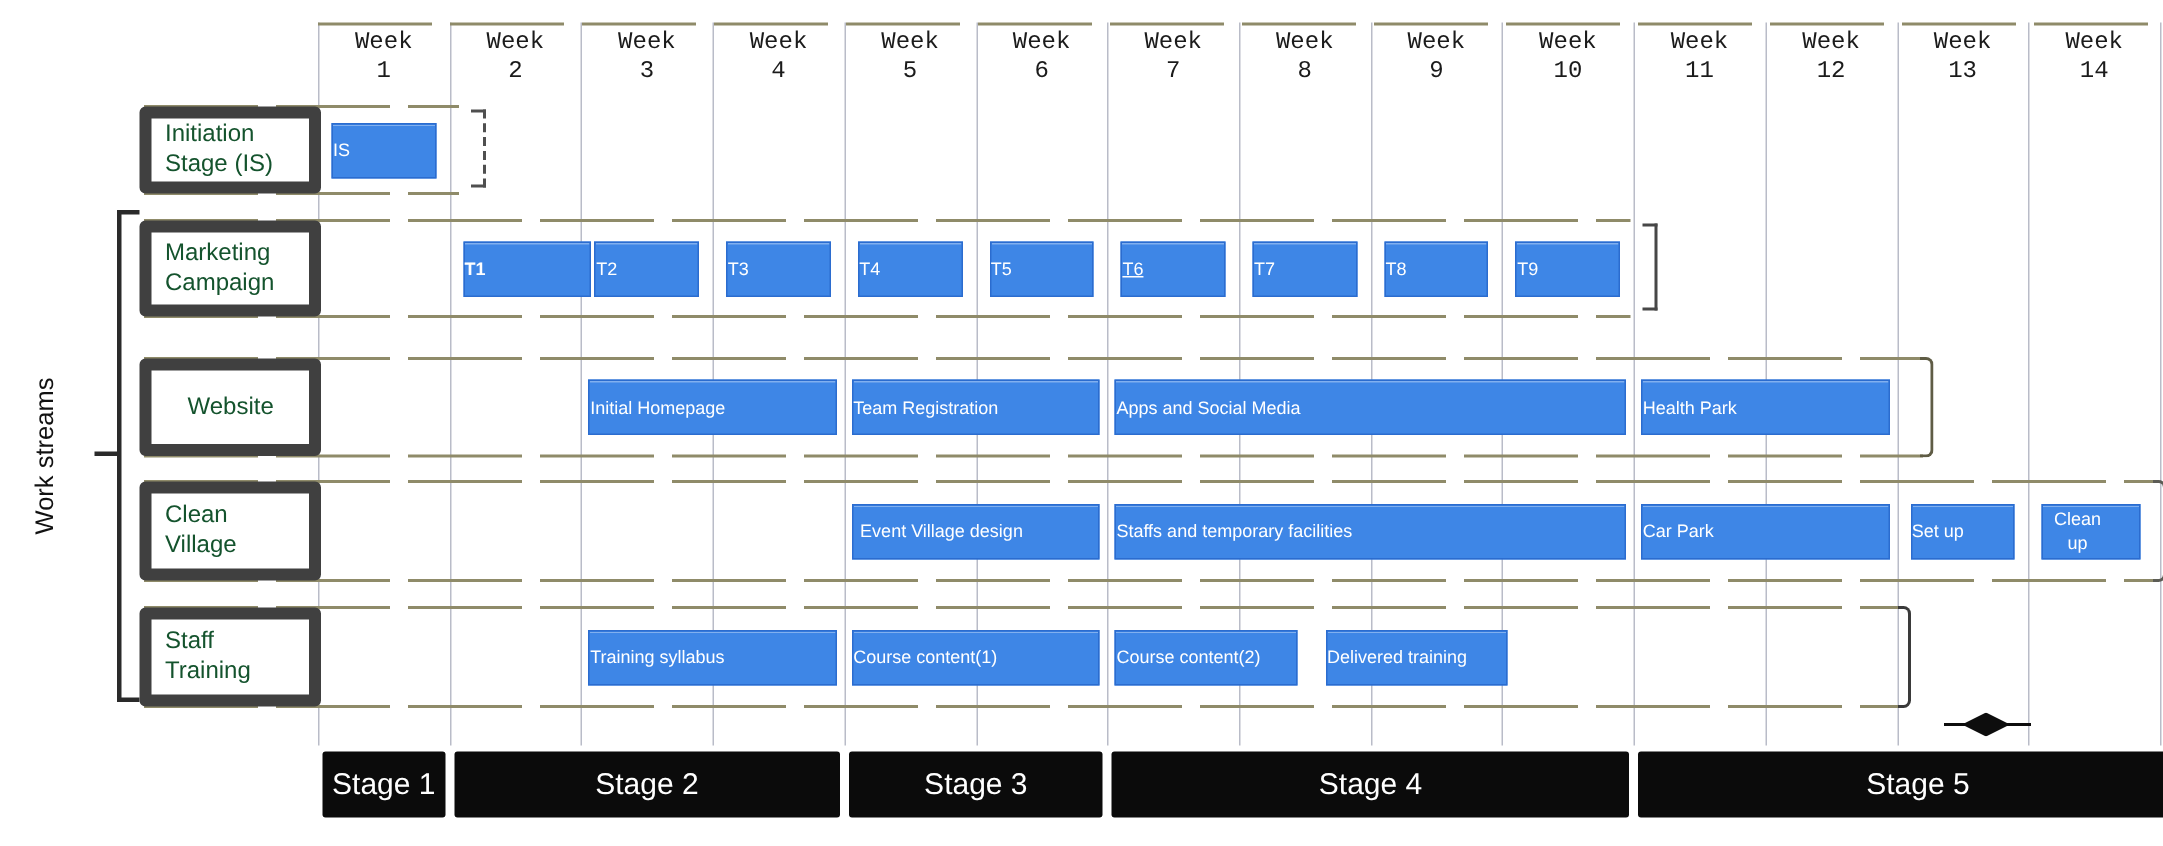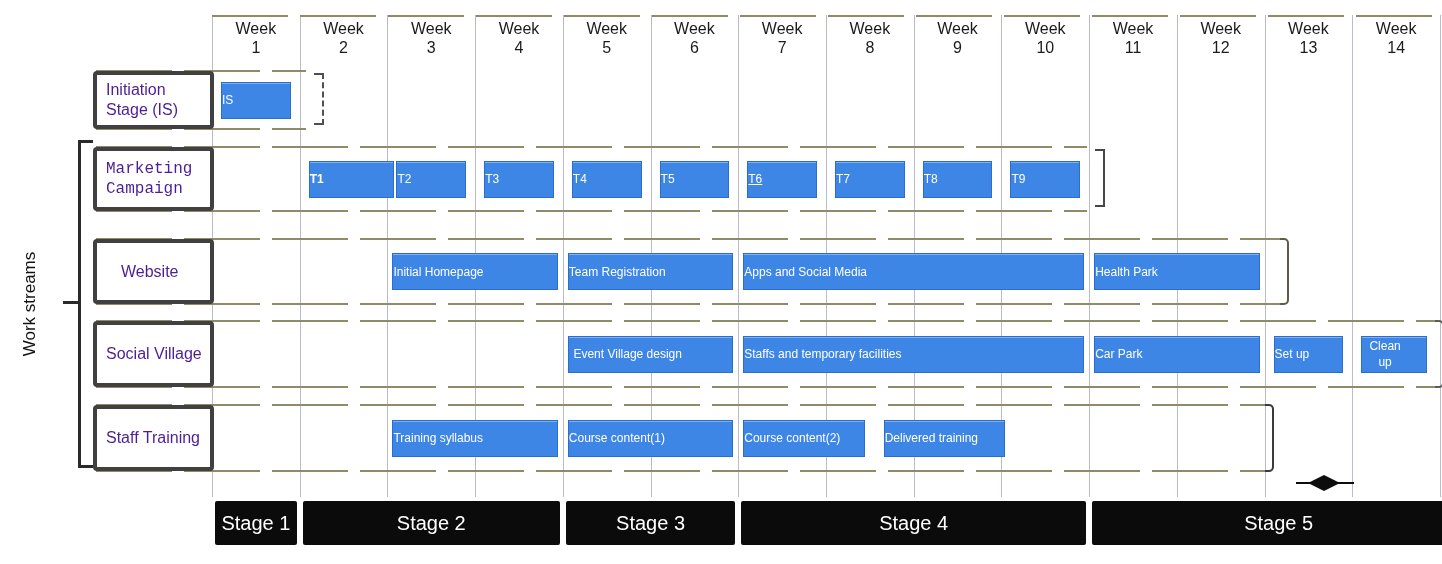--- a/index.html
+++ b/index.html
@@ -9,24 +9,24 @@
   }
   html,body{margin:0;padding:0;background:#ffffff;}
   .canvas{
     position:relative; width:1442px; height:564px; background:#ffffff;
     overflow:hidden; font-family:"Liberation Sans", sans-serif; color:var(--ink);
   }
   .grid-v{position:absolute; top:15px; height:482px; width:1px; background:var(--grid);}
   .band-line{position:absolute; height:2px;
     background:repeating-linear-gradient(90deg, var(--band) 0 76px, transparent 76px 88px);}
   .week-cell{position:absolute; top:19px; text-align:center; font-size:16px; line-height:19px; color:var(--ink);}
-  .week-cell span{display:block;}
-  .label-box{position:absolute; background:#ffffff; border:4px solid #404040; border-radius:4px;
+  .week-cell span{display:block;font-family:Liberation Mono, monospace;}
+  .label-box{position:absolute; background:#ffffff; border:8px solid #404040; border-radius:4px;
     box-sizing:border-box; display:flex; align-items:center; padding:0 4px 0 9px;
-    font-size:16px; line-height:20px; color:#4c1d95; z-index:3;}
+    font-size:16px; line-height:20px; color:#14532d; z-index:3;}
   .bar{position:absolute; background:var(--bar); border:1px solid var(--barb); box-sizing:border-box;
     display:flex; align-items:center; justify-content:flex-start; color:var(--bartext);
     font-size:12px; line-height:16px; text-align:center; z-index:4;
     box-shadow:inset 0 1px 0 rgba(255,255,255,0.35);}
   .bar--wrap span{display:block; width:72%; white-space:normal;}
   .cap{position:absolute; box-sizing:border-box; z-index:2;}
   .stage{position:absolute; background:var(--stage); color:var(--stagetext); border-radius:2px;
     display:flex; align-items:center; justify-content:center; font-size:20px; z-index:4;}
   #workstreams-label{position:absolute; left:-69px; top:293px; width:200px; height:22px;
     transform:rotate(-90deg); text-align:center; font-size:17px; color:#111;}
@@ -126,21 +126,21 @@
       <div class="band-line" style="left: 96px; top: 128px; width: 209.854px;"></div>
       <div class="label-box" style="left: 93px; top: 71px; width: 121px; height: 58px;">
         <span>Initiation Stage (IS)</span>
       </div>
       <div class="cap" style="left: 313.854px; top: 73px; width: 10px; height: 52px; border-top: 2px dashed rgb(79, 79, 79); border-right: 2px dashed rgb(79, 79, 79); border-bottom: 2px dashed rgb(79, 79, 79); border-image: initial; border-left: none;"></div>
       <div class="bar" style="left: 221px; top: 81.5px; width: 69.7143px; height: 37px;">
         <span>IS</span>
       </div>
       <div class="band-line" style="left: 96px; top: 146px; width: 990.511px;"></div>
       <div class="band-line" style="left: 96px; top: 210px; width: 990.511px;"></div>
-      <div class="label-box" style="left: 93px; top: 147px; width: 121px; height: 64px; font-family: Liberation Mono, monospace;">
+      <div class="label-box" style="left: 93px; top: 147px; width: 121px; height: 64px;">
         <span>Marketing Campaign</span>
       </div>
       <div class="cap" style="left: 1094.51px; top: 149px; width: 10px; height: 58px; border-top: 2px solid rgb(71, 71, 71); border-right: 2px solid rgb(71, 71, 71); border-bottom: 2px solid rgb(71, 71, 71); border-image: initial; border-left: none;"></div>
       <div class="bar" style="left: 308.714px; top: 160.5px; width: 85px; height: 37px; font-weight: bold;">
         <span>T1</span>
       </div>
       <div class="bar" style="left: 396.429px; top: 160.5px; width: 69.7143px; height: 37px;">
         <span>T2</span>
       </div>
       <div class="bar" style="left: 484.143px; top: 160.5px; width: 69.7143px; height: 37px;">
@@ -178,21 +178,21 @@
       </div>
       <div class="bar" style="left: 743.286px; top: 253px; width: 340.857px; height: 37px;">
         <span>Apps and Social Media</span>
       </div>
       <div class="bar" style="left: 1094.14px; top: 253px; width: 165.429px; height: 37px;">
         <span>Health Park</span>
       </div>
       <div class="band-line" style="left: 96px; top: 320px; width: 1341.37px;"></div>
       <div class="band-line" style="left: 96px; top: 386px; width: 1341.37px;"></div>
       <div class="label-box" style="left: 93px; top: 321px; width: 121px; height: 66px;">
-        <span>Social Village</span>
+        <span>Clean Village</span>
       </div>
       <div class="cap" style="left: 1435.37px; top: 320px; width: 9px; height: 68px; border-top: 2px solid rgb(92, 92, 85); border-right: 2px solid rgb(92, 92, 85); border-bottom: 2px solid rgb(92, 92, 85); border-image: initial; border-left: none; border-radius: 0px 5px 5px 0px;"></div>
       <div class="bar bar--wrap" style="left: 567.857px; top: 335.5px; width: 165.429px; height: 37px;">
         <span>Event Village design</span>
       </div>
       <div class="bar" style="left: 743.286px; top: 335.5px; width: 340.857px; height: 37px;">
         <span>Staffs and temporary facilities</span>
       </div>
       <div class="bar" style="left: 1094.14px; top: 335.5px; width: 165.429px; height: 37px;">
         <span>Car Park</span>

